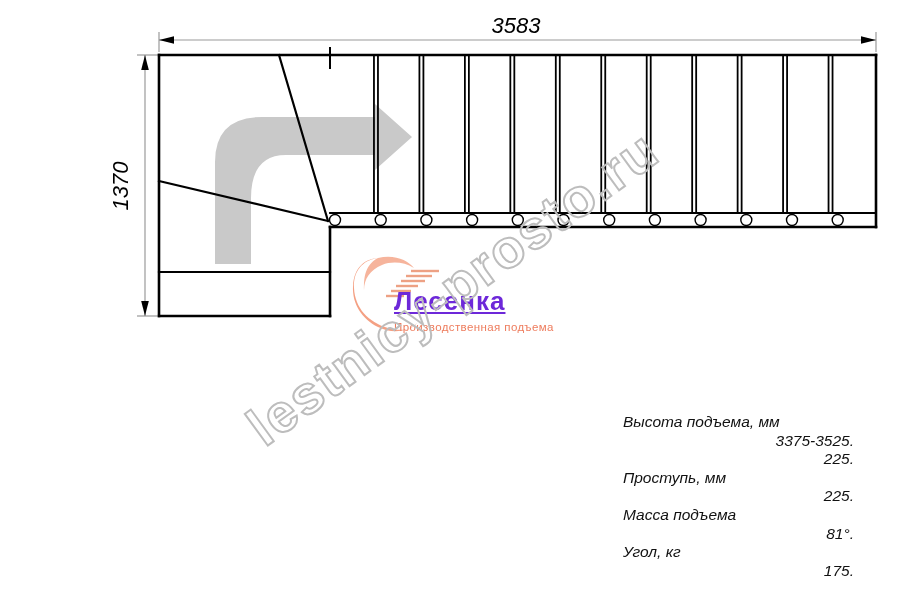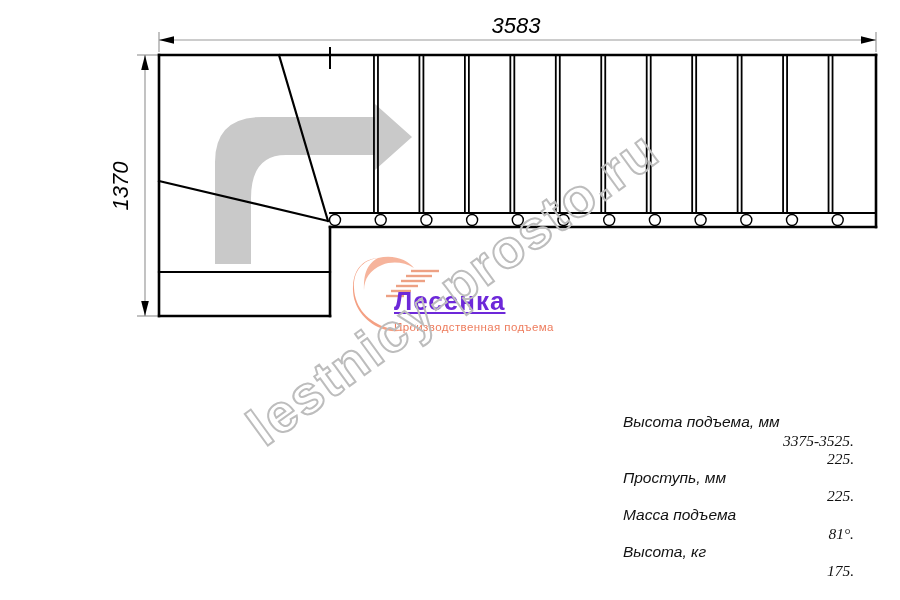--- a/index.html
+++ b/index.html
@@ -35,21 +35,21 @@
     pointer-events:none;
   }
 
   
   .specs{
     position:absolute;left:615px;top:413px;width:231px;
     font-style:italic;font-size:15.5px;color:#111;
   }
   .spec-row{display:flex;justify-content:center;line-height:18.6px;flex-direction:column;}
   .spec-label{white-space:nowrap;}
-  .spec-value{white-space:nowrap;text-align:right;font-family:Liberation Serif, serif;}
+  .spec-value{white-space:nowrap;text-align:right;}
 </style>
 </head>
 <body>
 
 <div id="stage">
 
   <svg width="900" height="600" viewBox="0 0 900 600">
 
     <path d="M207,264 L207,162 Q207,117 254,117 L367,117 L367,104 L404,137 L367,170 L367,155 L278,155 Q243,155 243,198 L243,264 Z" fill="#c9c9c9" stroke="none"></path>
 
@@ -158,18 +158,18 @@
     </div>
     <div class="spec-row">
       <span class="spec-label">Проступь, мм</span>
       <span class="spec-value">225.</span>
     </div>
     <div class="spec-row">
       <span class="spec-label">Масса подъема</span>
       <span class="spec-value">81°.</span>
     </div>
     <div class="spec-row">
-      <span class="spec-label">Высота, кг</span>
+      <span class="spec-label">Угол, кг</span>
       <span class="spec-value">175.</span>
     </div>
   </div>
 
 </div>
 
 </body></html>

